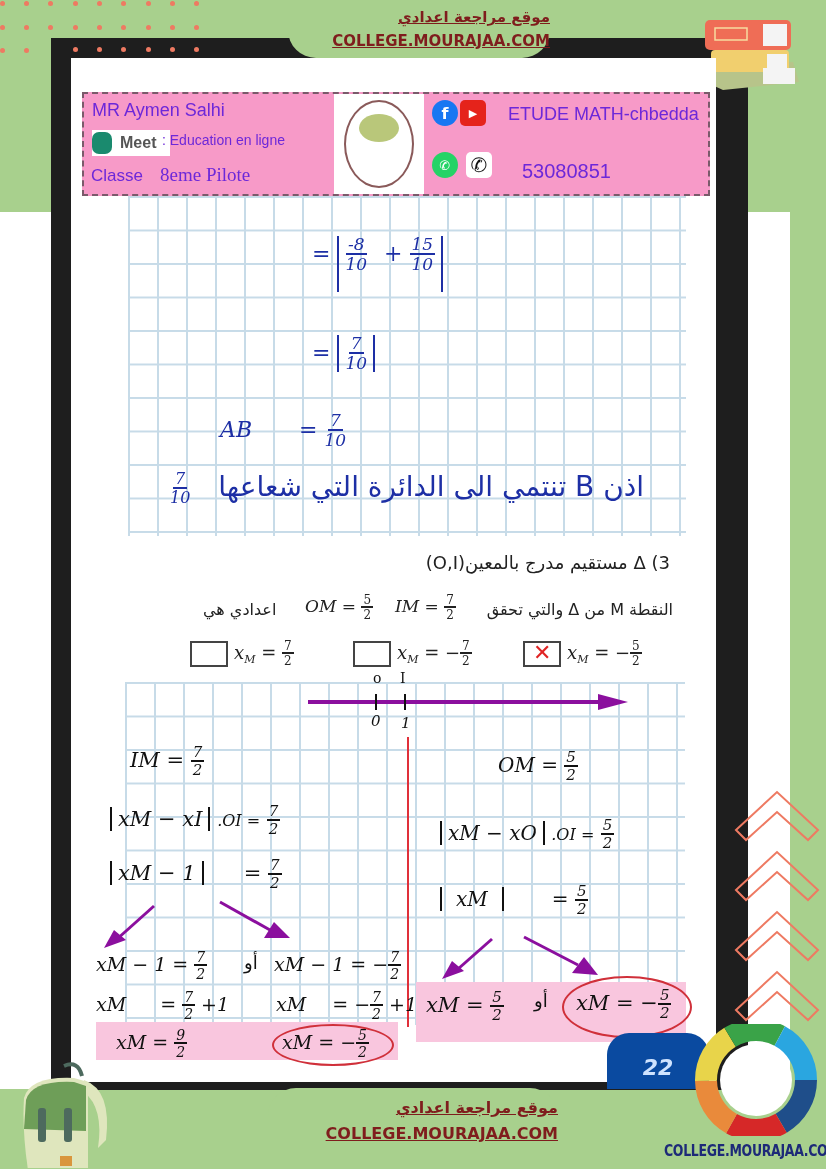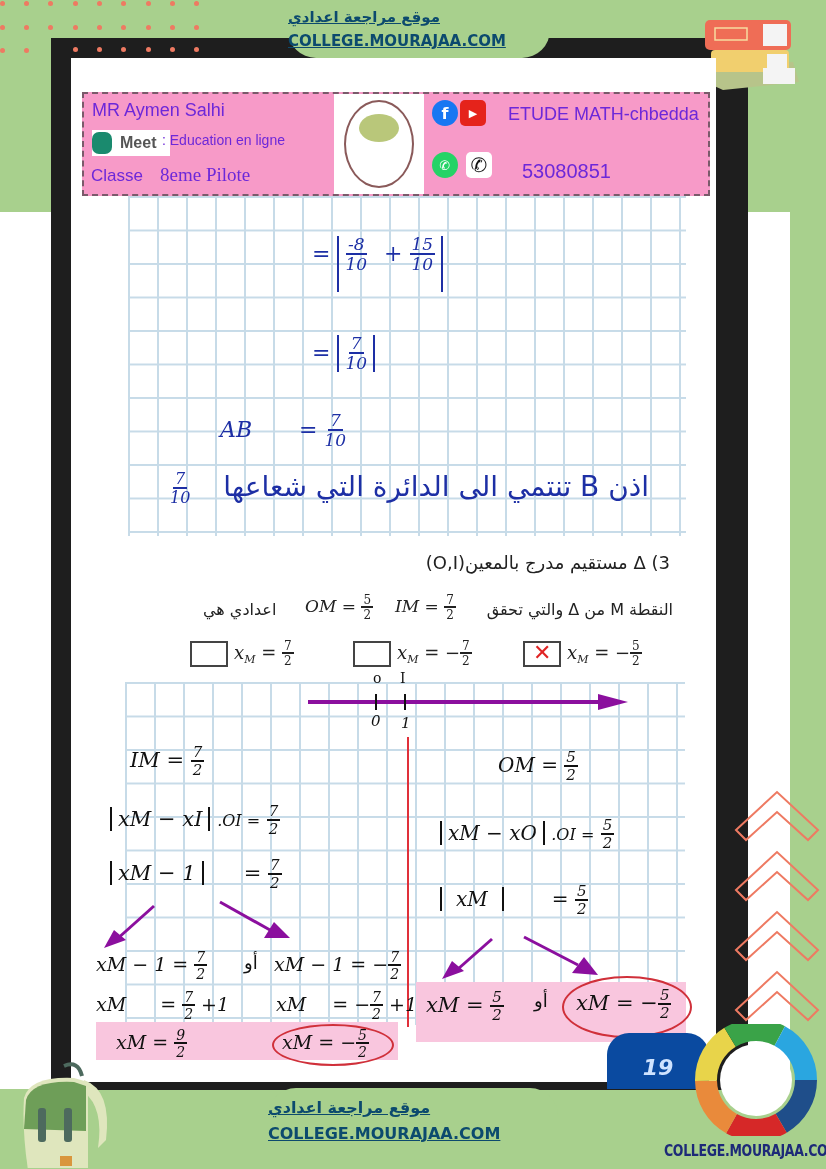--- a/index.html
+++ b/index.html
@@ -27,21 +27,21 @@
   .abs { display:inline-block; border-left:2.5px solid currentColor; border-right:2.5px solid currentColor; padding:0 6px; }
   .printed { position:absolute; font-family:"DejaVu Sans", sans-serif; color:#222; white-space:nowrap; direction:rtl; }
   .printed-ltr { position:absolute; font-family:"DejaVu Serif", serif; color:#222; white-space:nowrap; font-style:italic; }
   .chk { display:inline-block; width:34px; height:22px; border:2px solid #444; vertical-align:middle; position:relative; margin-right:6px; background:#fff; }
   .chk .x { position:absolute; left:8px; top:-3px; color:#e02424; font-size:22px; font-style:normal; font-family:"DejaVu Sans", sans-serif; }
   .pink { position:absolute; background:#f9c6de; }
   .redline { position:absolute; background:#e0303a; }
   .ellipse { position:absolute; border:2px solid #d0303a; border-radius:50%; }
   .tab { position:absolute; background:#a8d08d; border-radius:0 0 28px 28px; }
   .tab-bottom { position:absolute; background:#a8d08d; border-radius:28px 28px 0 0; }
-  .tab-text { position:absolute; width:100%; text-align:left; color:#0c4a6e; text-decoration:underline; font-family:"DejaVu Sans", sans-serif; font-weight:bold; }
+  .tab-text { position:absolute; width:100%; text-align:right; color:#7f1d1d; text-decoration:underline; font-family:"DejaVu Sans", sans-serif; font-weight:bold; }
   .chev { position:absolute; }
   .site-logo-text { position:absolute; left:664px; top:1143px; width:160px; text-align:center; font-family:"DejaVu Sans", sans-serif; font-weight:bold; color:#1d2a78; font-size:12.5px; letter-spacing:-0.3px; transform:scaleY(1.25); }
   .blue-note { position:absolute; left:607px; top:1033px; width:102px; height:56px; background:#0a4aa0; border-radius:22px 22px 0 0; color:#cfe3ff; font-size:22px; font-weight:bold; text-align:center; line-height:70px; font-family:"DejaVu Sans", sans-serif; font-style:italic; }
 </style>
 </head>
 <body>
 
 <div class="dots">
   <div class="dot" style="left:0;top:1px"></div>
     <div class="dot" style="left:24px;top:1px"></div>
@@ -143,21 +143,21 @@
   <span class="frac" style="font-size:17px;">
       <span class="n">7</span>
       <span class="d">10</span>
     </span>
 </div>
 <div class="hand" style="left:170px;top:470px;font-size:28px;font-style:normal;font-family:'DejaVu Sans',sans-serif;">
   <span class="frac" style="font-size:16px;font-family:'DejaVu Serif',serif;font-style:italic;">
       <span class="n">7</span>
       <span class="d">10</span>
     </span>
-  <span style="direction:rtl;unicode-bidi:embed;margin-left:12px;padding-left:12px;">اذن B تنتمي الى الدائرة التي شعاعها</span>
+  <span style="direction:rtl;unicode-bidi:embed;margin-left:19px;">اذن B تنتمي الى الدائرة التي شعاعها</span>
 </div>
 
 <div class="printed" style="right:156px;top:552px;font-size:18px;">3) Δ مستقيم مدرج بالمعين(O,I)</div>
 <div style="position:absolute;left:203px;top:594px;width:470px;height:34px;">
   <span class="printed" style="left:0;top:6px;font-size:16px;position:absolute;">اعدادي هي</span>
   <span class="printed-ltr" style="left:102px;top:0;font-size:17px;">
     <span>OM = </span><span class="frac" style="font-size:12px;font-style:normal;">
         <span class="n">5</span>
         <span class="d">2</span>
       </span>
@@ -309,21 +309,21 @@
 </div>
 <div class="hand blk" style="left:534px;top:990px;font-size:18px;font-style:normal;font-family:'DejaVu Sans',sans-serif;">أو</div>
 <div class="ellipse" style="left:562px;top:976px;width:126px;height:58px;"></div>
 <div class="hand blk" style="left:576px;top:988px;font-size:21px;">
   <span>xM =</span> <span>−</span><span class="frac" style="font-size:15px;">
       <span class="n">5</span>
       <span class="d">2</span>
     </span>
 </div>
 
-<div class="blue-note">19</div>
+<div class="blue-note">22</div>
 
 <svg class="chev" style="left:734px;top:790px" width="90" height="250" viewBox="0 0 90 250">
   <g fill="none" stroke="#ee7a62" stroke-width="2">
     <path d="M2 40 L43 2 L84 40 L74 50 L43 22 L12 50 Z"></path>
     <path d="M2 100 L43 62 L84 100 L74 110 L43 82 L12 110 Z"></path>
     <path d="M2 160 L43 122 L84 160 L74 170 L43 142 L12 170 Z"></path>
     <path d="M2 220 L43 182 L84 220 L74 230 L43 202 L12 230 Z"></path>
   </g>
 </svg>
 

